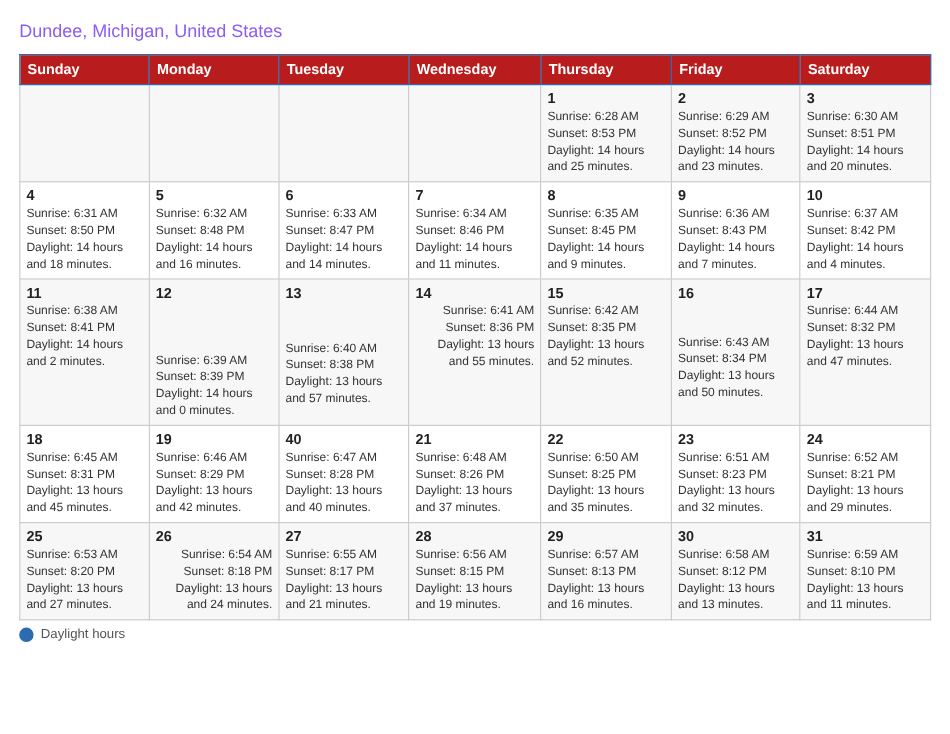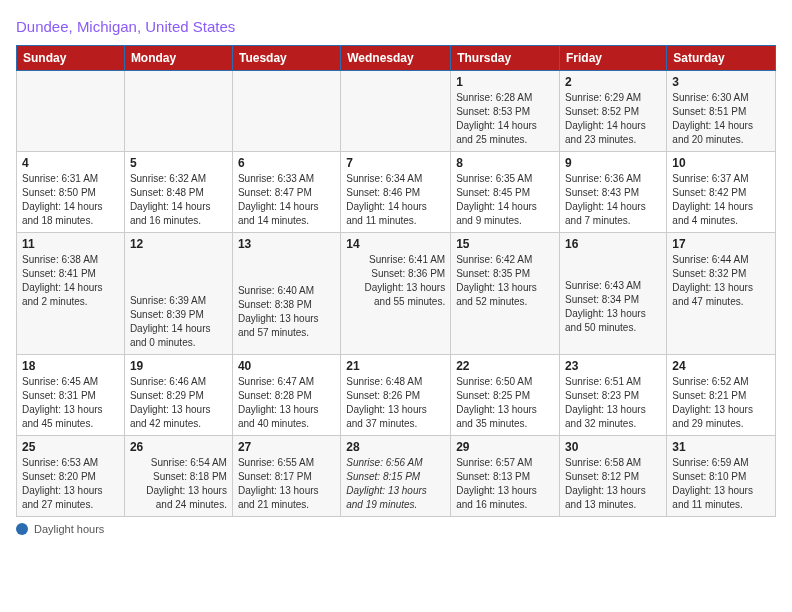--- a/index.html
+++ b/index.html
@@ -309,21 +309,21 @@
 Daylight: 13 hours and 24 minutes.</div>
           </td>
           <td>
             <span class="day-number">27</span>
             <div class="day-info" style="white-space: pre-line;">Sunrise: 6:55 AM
 Sunset: 8:17 PM
 Daylight: 13 hours and 21 minutes.</div>
           </td>
           <td>
             <span class="day-number">28</span>
-            <div class="day-info" style="white-space: pre-line; font-style: italic;">Sunrise: 6:56 AM
+            <div class="day-info" style="white-space: pre-line;">Sunrise: 6:56 AM
 Sunset: 8:15 PM
 Daylight: 13 hours and 19 minutes.</div>
           </td>
           <td>
             <span class="day-number">29</span>
             <div class="day-info" style="white-space: pre-line;">Sunrise: 6:57 AM
 Sunset: 8:13 PM
 Daylight: 13 hours and 16 minutes.</div>
           </td>
           <td>

